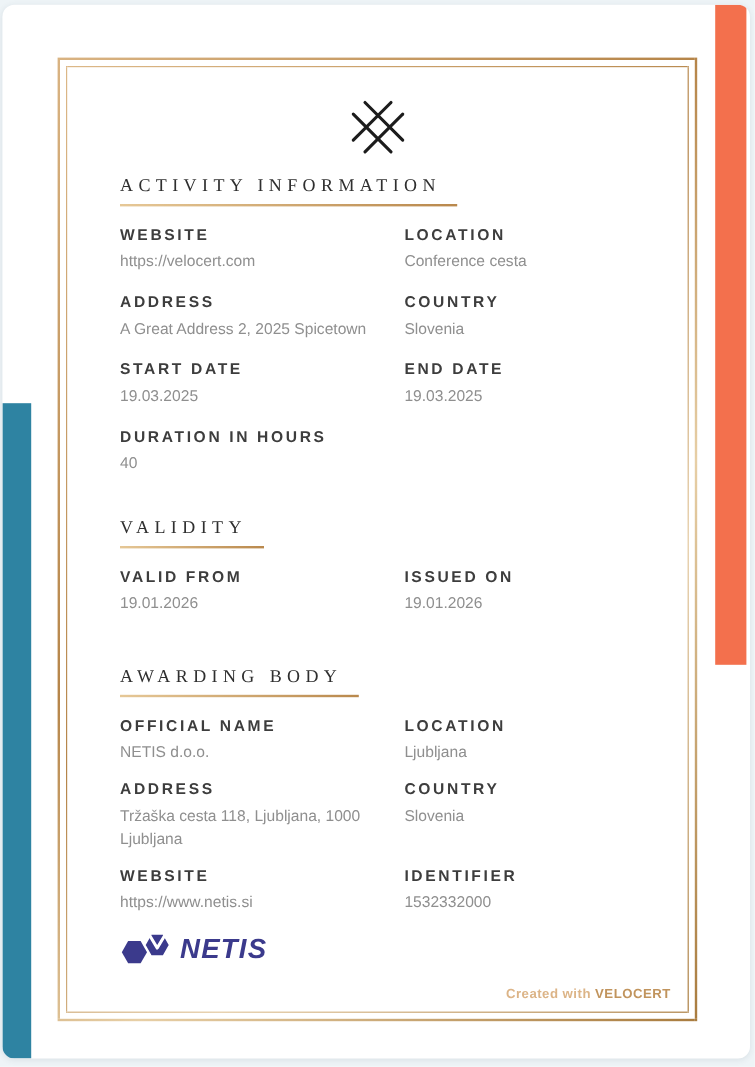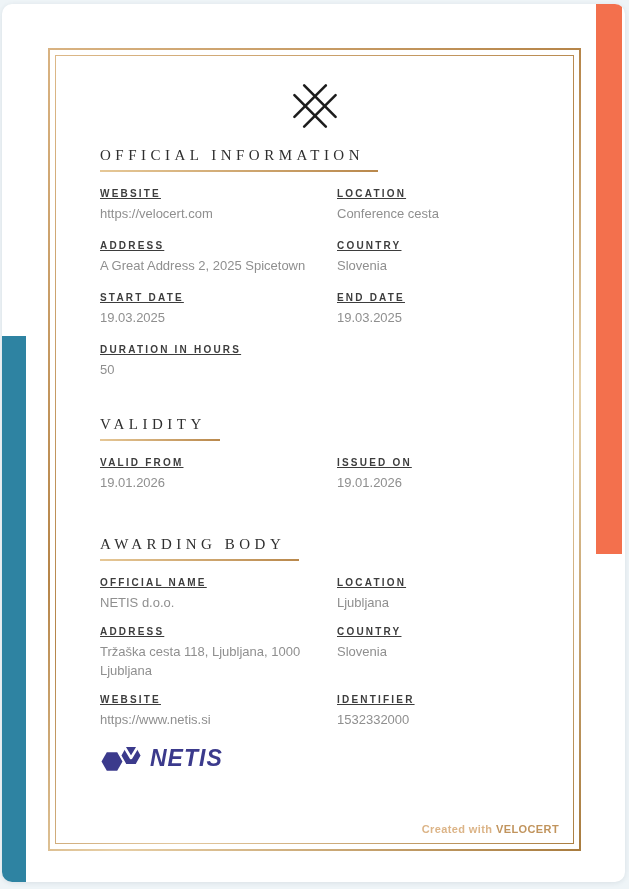--- a/index.html
+++ b/index.html
@@ -51,21 +51,21 @@
   .sec.gap-md{margin-top:36px;}
   .sec.gap-lg{margin-top:42px;}
   .fields{
     display:grid;grid-template-columns:237px 1fr;
     row-gap:16px;column-gap:0;
     margin-top:16px;
   }
   .fields.tight{row-gap:13px;}
   .field{min-height:30px;}
   .field .lbl{
-    font-size:10px;font-weight:bold;letter-spacing:2.2px;color:#3d3d3d;text-decoration:underline;
+    font-size:13px;font-weight:bold;letter-spacing:2.2px;color:#3d3d3d;
   }
   .field .val{
     margin-top:6px;font-size:13px;color:#8f8f8f;line-height:1.45;
     max-width:230px;
   }
   .netis{display:flex;align-items:center;gap:6px;margin-top:10px;font-style:italic;}
   .netis-word{
     font-size:23px;font-weight:bold;color:#3b3a8c;letter-spacing:1px;
   }
   .footer{
@@ -91,21 +91,21 @@
             <g stroke="#1c1c1c" stroke-width="2.4" stroke-linecap="round" fill="none">
               <line x1="14" y1="5" x2="43" y2="34"></line>
               <line x1="5" y1="14" x2="34" y2="43"></line>
               <line x1="34" y1="5" x2="5" y2="34"></line>
               <line x1="43" y1="14" x2="14" y2="43"></line>
             </g>
           </svg>
         </div>
 
         <div class="sec">
-          <div class="section-title">OFFICIAL INFORMATION</div>
+          <div class="section-title">ACTIVITY INFORMATION</div>
           <div class="fields">
             <div class="field">
               <div class="lbl">WEBSITE</div>
               <div class="val">https://velocert.com</div>
             </div>
             <div class="field">
               <div class="lbl">LOCATION</div>
               <div class="val">Conference cesta</div>
             </div>
             <div class="field">
@@ -119,21 +119,21 @@
             <div class="field">
               <div class="lbl">START DATE</div>
               <div class="val">19.03.2025</div>
             </div>
             <div class="field">
               <div class="lbl">END DATE</div>
               <div class="val">19.03.2025</div>
             </div>
             <div class="field">
               <div class="lbl">DURATION IN HOURS</div>
-              <div class="val">50</div>
+              <div class="val">40</div>
             </div>
           </div>
         </div>
 
         <div class="sec gap-md">
           <div class="section-title">VALIDITY</div>
           <div class="fields">
             <div class="field">
               <div class="lbl">VALID FROM</div>
               <div class="val">19.01.2026</div>

